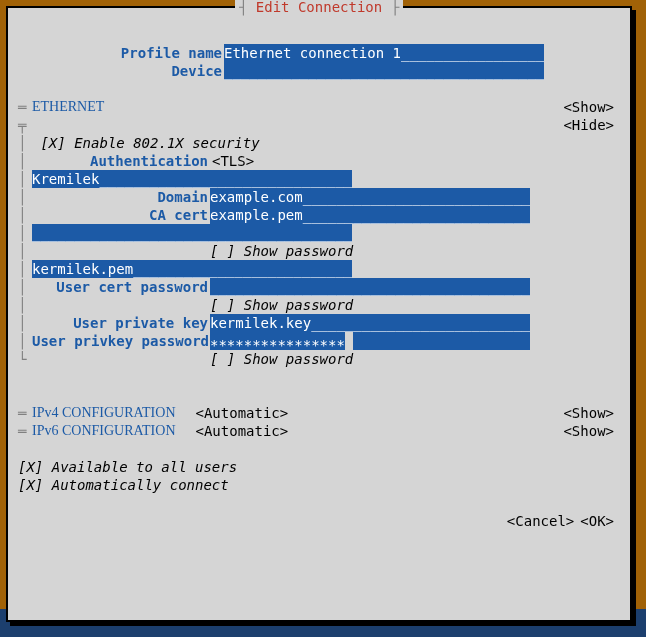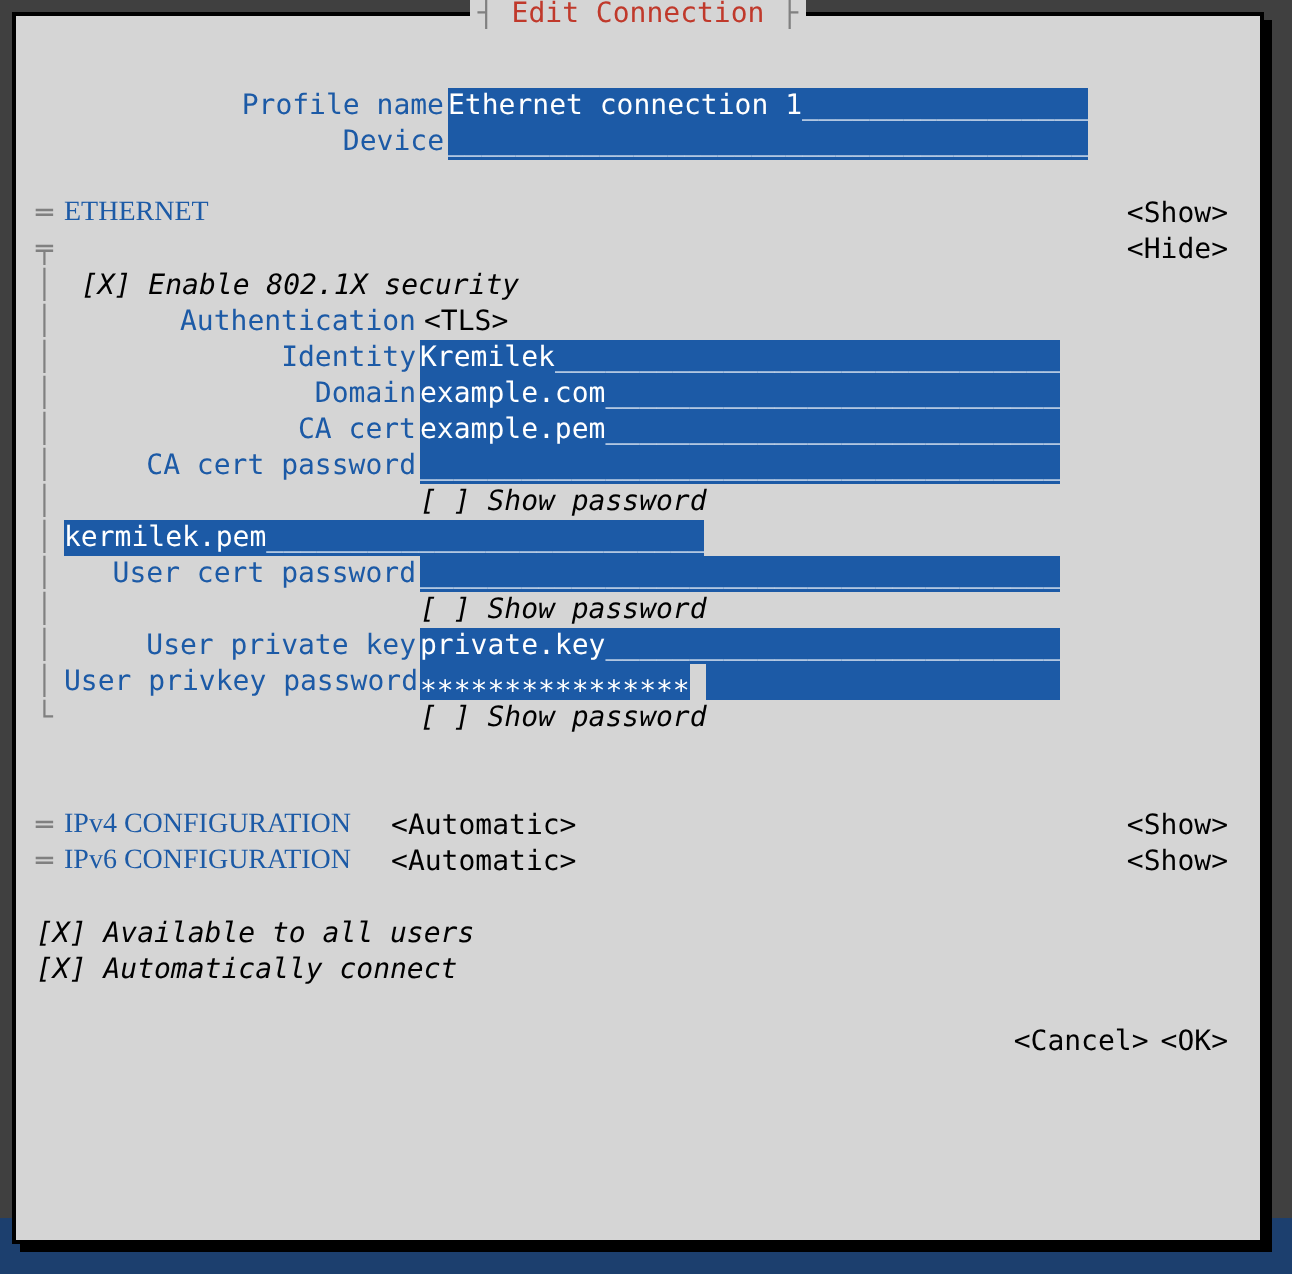--- a/index.html
+++ b/index.html
@@ -9,21 +9,21 @@
     font-family: "Menlo", "Consolas", "DejaVu Sans Mono", monospace;
     font-size: 14px;
     line-height: 18px;
     color: #000;
     width: 646px;
     height: 637px;
     overflow: hidden;
     box-sizing: border-box;
   }
   .outer {
-    background: #404040;
+    background: #a16207;
     padding: 6px 10px 10px 6px;
     width: 646px;
     height: 609px;
     box-sizing: border-box;
   }
   .window {
     position: relative;
     background: #d5d5d5;
     width: 626px;
     height: 616px;
@@ -55,20 +55,21 @@
     align-items: center;
     white-space: pre;
   }
   .gap { height: 18px; }
   .label-col {
     width: 192px;
     text-align: right;
     color: #1c5aa6;
     padding-right: 2px;
     box-sizing: border-box;
+    font-weight: bold;
   }
   .tree-col {
     width: 14px;
     color: #808080;
     text-align: left;
   }
   .input {
     width: 320px;
     height: 18px;
     background: #1c5aa6;
@@ -156,39 +157,37 @@
       </div>
 
       <div class="row">
         <span class="tree-col">│</span>
         <span class="label-col" style="width:178px">Authentication</span>
         <span class="sel-value">&lt;TLS&gt;</span>
       </div>
 
       <div class="row">
         <span class="tree-col">│</span>
-        <span class="label-col" style="width:178px">Identity</span>
         <span class="input"><span class="txt"><span>Kremilek</span><span class="fill">________________________________________</span></span></span>
       </div>
 
       <div class="row">
         <span class="tree-col">│</span>
         <span class="label-col" style="width:178px">Domain</span>
         <span class="input"><span class="txt"><span>example.com</span><span class="fill">________________________________________</span></span></span>
       </div>
 
       <div class="row">
         <span class="tree-col">│</span>
         <span class="label-col" style="width:178px">CA cert</span>
         <span class="input"><span class="txt"><span>example.pem</span><span class="fill">________________________________________</span></span></span>
       </div>
 
       <div class="row">
         <span class="tree-col">│</span>
-        <span class="label-col" style="width:178px">CA cert password</span>
         <span class="input"><span class="txt"><span></span><span class="fill">________________________________________</span></span></span>
       </div>
 
       <div class="row">
         <span class="tree-col">│</span>
         <span style="width:178px"></span>
         <span class="plain">[ ] Show password</span>
       </div>
 
       <div class="row">
@@ -204,21 +203,21 @@
 
       <div class="row">
         <span class="tree-col">│</span>
         <span style="width:178px"></span>
         <span class="plain">[ ] Show password</span>
       </div>
 
       <div class="row">
         <span class="tree-col">│</span>
         <span class="label-col" style="width:178px">User private key</span>
-        <span class="input"><span class="txt"><span>private.key</span><span class="fill">________________________________________</span></span></span>
+        <span class="input"><span class="txt"><span>kermilek.key</span><span class="fill">________________________________________</span></span></span>
       </div>
 
       <div class="row">
         <span class="tree-col">│</span>
         <span class="label-col" style="width:178px">User privkey password</span>
         <span class="input"><span class="txt"><span>****************</span><span class="cursor-cell"></span><span class="fill">________________________________________</span></span></span>
       </div>
 
       <div class="row">
         <span class="tree-col">└</span>

